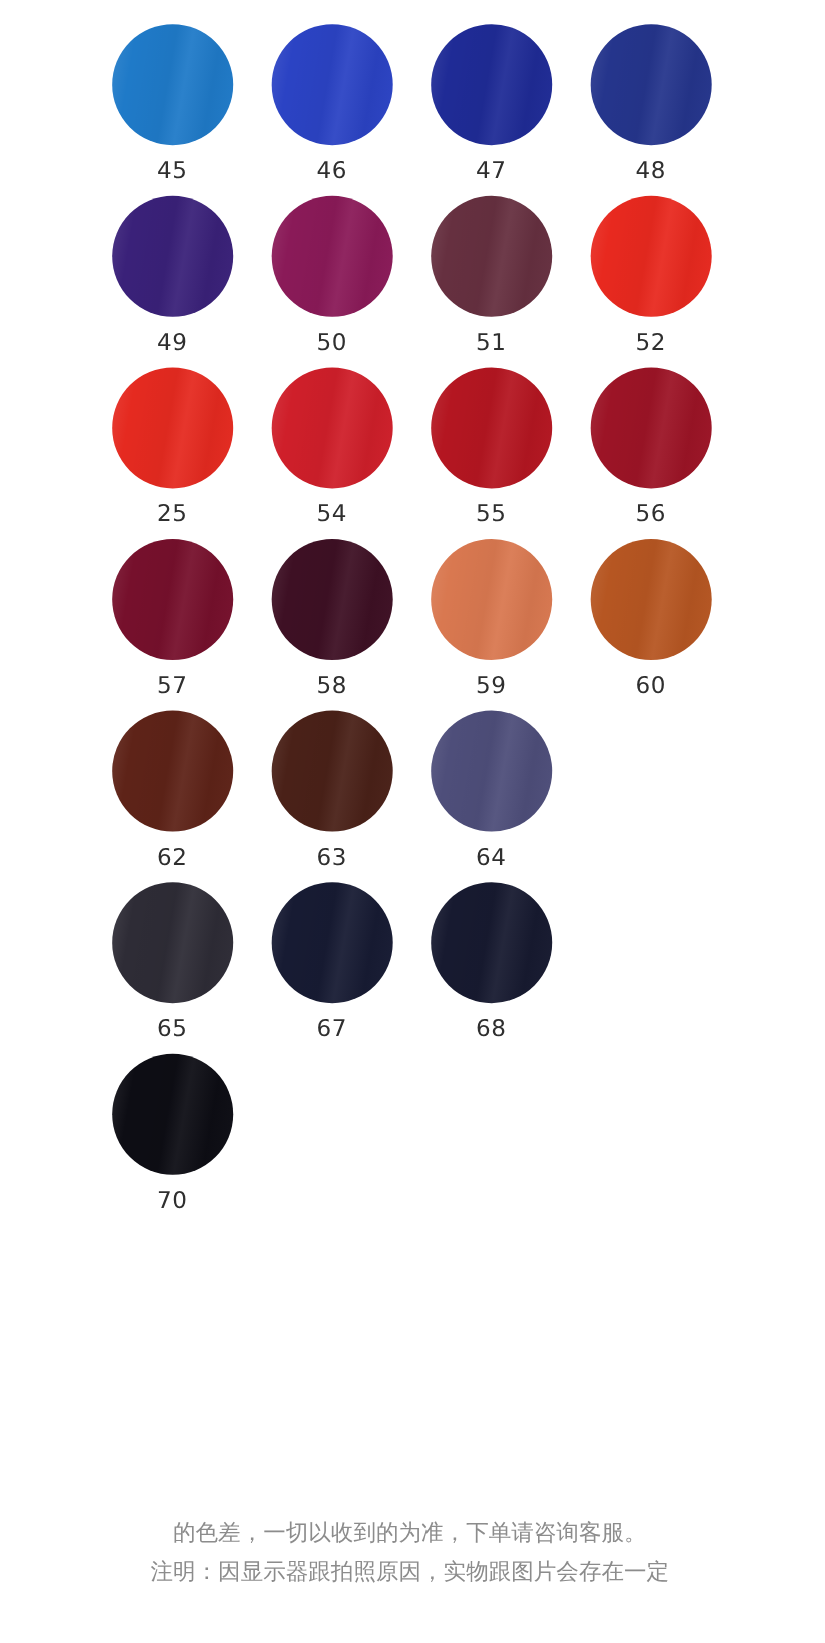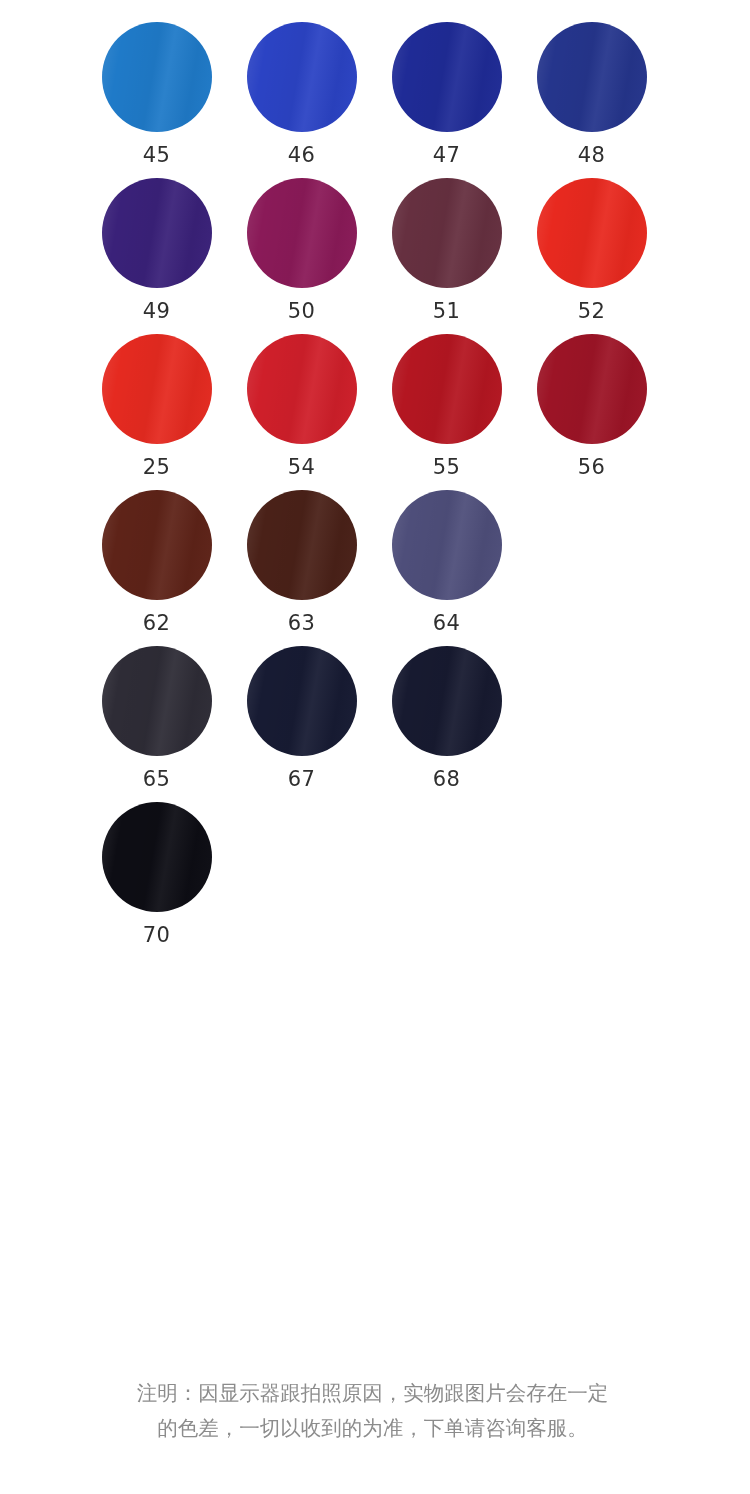--- a/index.html
+++ b/index.html
@@ -145,20 +145,38 @@
           <div class="swatch-dot" style="background: rgb(180, 22, 33);"></div>
           <div class="swatch-label">55</div>
         </div>
         <div class="swatch-cell">
           <div class="swatch-dot" style="background: rgb(156, 20, 38);"></div>
           <div class="swatch-label">56</div>
         </div>
       </div>
       <div class="swatch-row">
         <div class="swatch-cell">
+          <div class="swatch-dot" style="background: rgb(118, 16, 44);"></div>
+          <div class="swatch-label">57</div>
+        </div>
+        <div class="swatch-cell">
+          <div class="swatch-dot" style="background: rgb(62, 16, 36);"></div>
+          <div class="swatch-label">58</div>
+        </div>
+        <div class="swatch-cell">
+          <div class="swatch-dot" style="background: rgb(217, 120, 80);"></div>
+          <div class="swatch-label">59</div>
+        </div>
+        <div class="swatch-cell">
+          <div class="swatch-dot" style="background: rgb(182, 86, 34);"></div>
+          <div class="swatch-label">60</div>
+        </div>
+      </div>
+      <div class="swatch-row">
+        <div class="swatch-cell">
           <div class="swatch-dot" style="background: rgb(94, 35, 24);"></div>
           <div class="swatch-label">62</div>
         </div>
         <div class="swatch-cell">
           <div class="swatch-dot" style="background: rgb(74, 33, 24);"></div>
           <div class="swatch-label">63</div>
         </div>
         <div class="swatch-cell">
           <div class="swatch-dot" style="background: rgb(78, 78, 122);"></div>
           <div class="swatch-label">64</div>
@@ -180,17 +198,17 @@
       </div>
       <div class="swatch-row">
         <div class="swatch-cell">
           <div class="swatch-dot" style="background: rgb(13, 13, 20);"></div>
           <div class="swatch-label">70</div>
         </div>
       </div>
     </div>
 
   <div class="footer-note">
+    <span class="note-line">的色差，一切以收到的为准，下单请咨询客服。</span>
     <span class="note-line">注明：因显示器跟拍照原因，实物跟图片会存在一定</span>
-    <span class="note-line">的色差，一切以收到的为准，下单请咨询客服。</span>
   </div>
 
 </div>
 
 </body></html>

